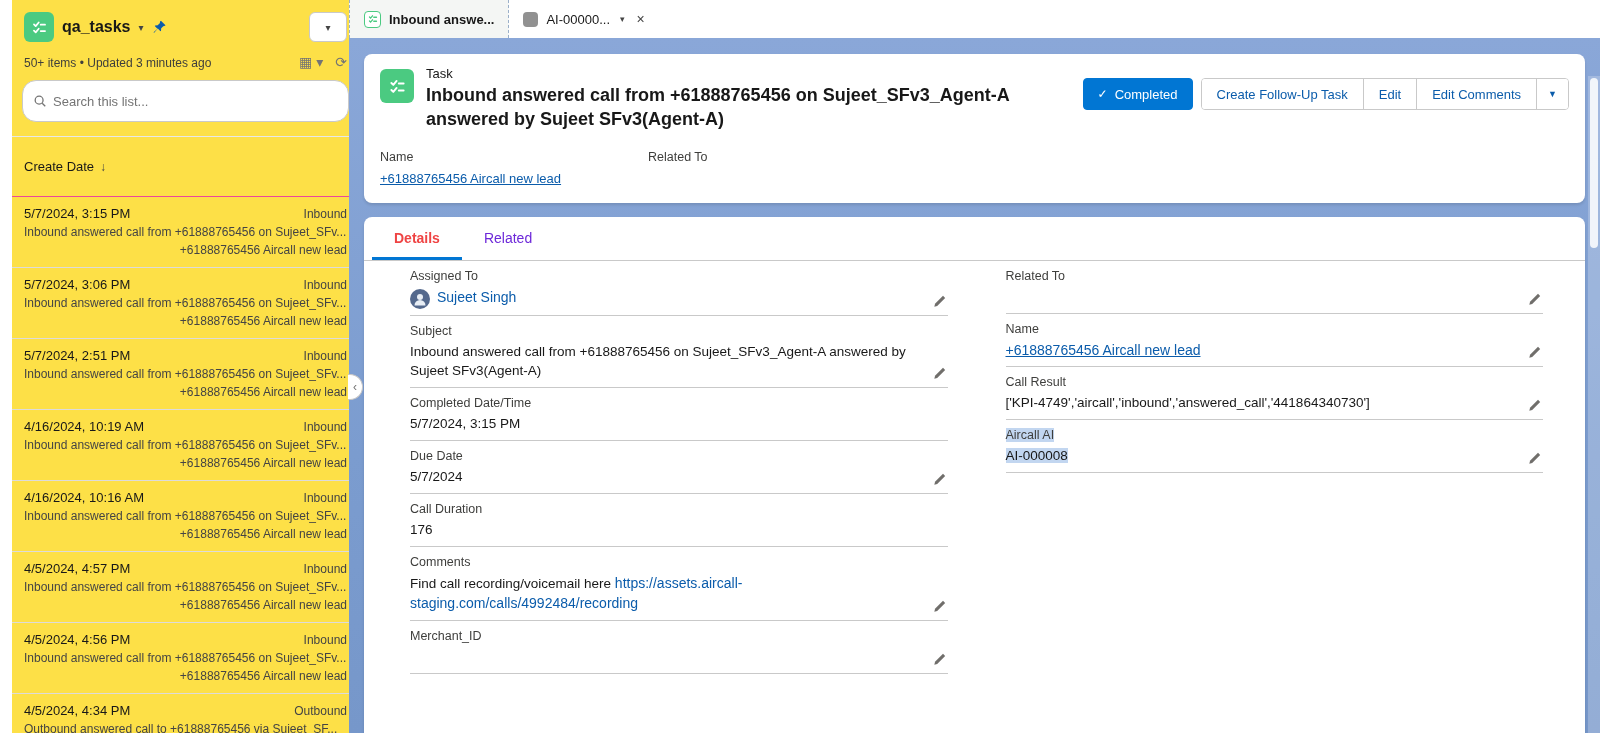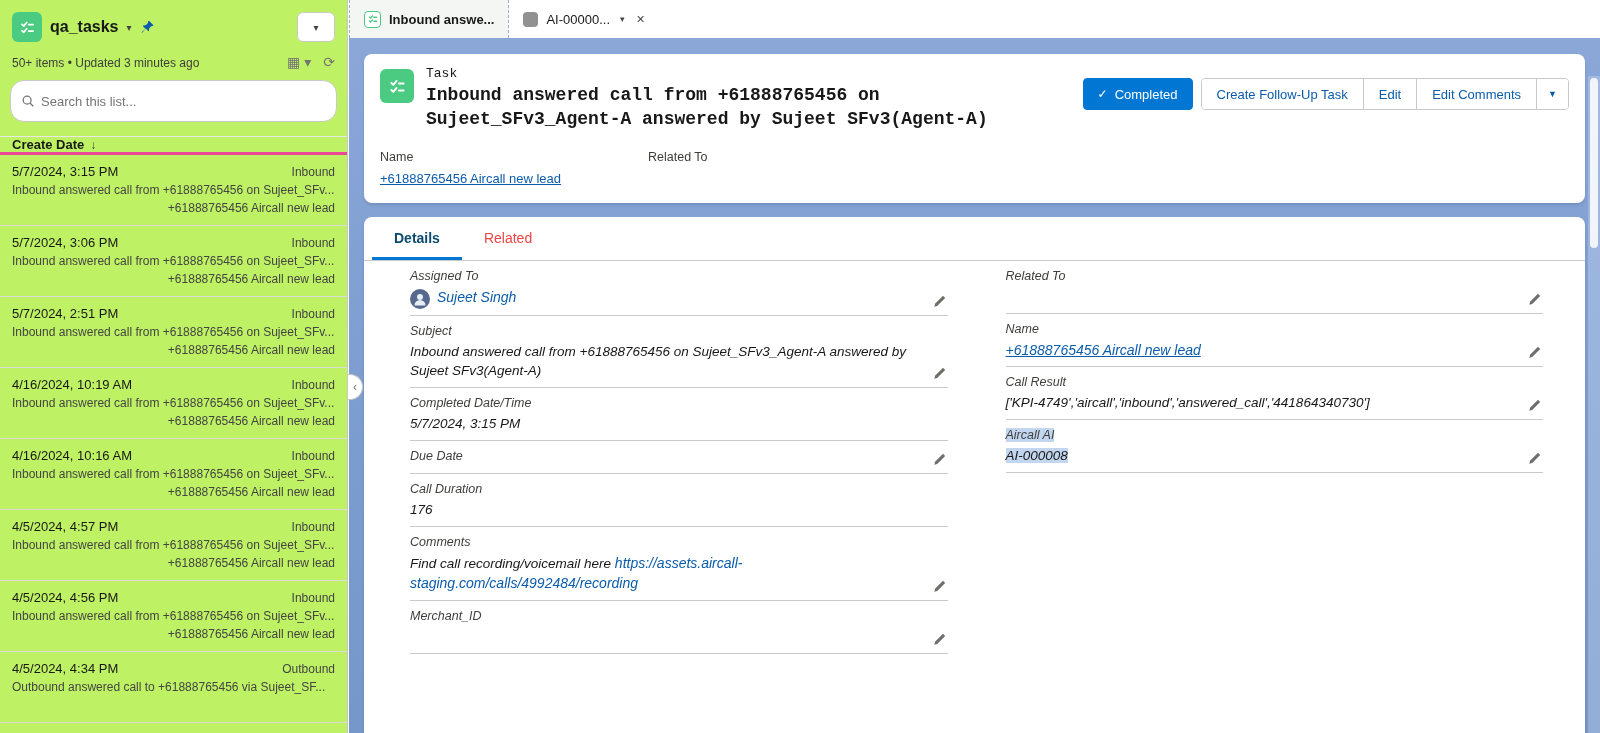--- a/index.html
+++ b/index.html
@@ -1,33 +1,33 @@
 <!DOCTYPE html>
 <html><head>
 <meta charset="utf-8">
 <style>
   * { box-sizing: border-box; margin: 0; padding: 0; }
   html,body { width:1600px; height:733px; overflow:hidden; font-family:"Liberation Sans", sans-serif; background:#fff; }
   body { position:relative; color:#181818; }
   .spacer { flex:1; }
 
   
-  .sidebar { position:absolute; left:0; top:0; width:348px; height:733px; background:#bef264; border-right:1px solid #c9c7c5; display:flex; flex-direction:column; }
+  .sidebar { position:absolute; left:12px; top:0; width:348px; height:733px; background:#fde047; border-right:1px solid #c9c7c5; display:flex; flex-direction:column; }
   .sb-head { display:flex; align-items:center; gap:8px; padding:12px 12px 4px; }
   .obj-icon { width:30px; height:30px; border-radius:6px; background:#4bca81; display:flex; align-items:center; justify-content:center; flex:none; }
   .sb-title { font-size:16px; font-weight:bold; color:#181818; }
   .sb-caret { font-size:10px; color:#444; cursor:pointer; }
   .pin { display:flex; align-items:center; cursor:pointer; }
   .sb-menu-btn { width:38px; height:30px; border:1px solid #c9c9c9; border-radius:6px; background:#fff; color:#444; font-size:10px; cursor:pointer; }
   .sb-meta { display:flex; align-items:flex-end; gap:12px; padding:8px 12px 6px; font-size:12px; color:#3e3e3c; }
   .sb-meta .ico { color:#747474; font-size:14px; cursor:pointer; }
   .sb-search { margin:4px 10px 14px; border:1px solid #c9c9c9; border-radius:14px; height:42px; display:flex; align-items:center; gap:6px; padding:0 10px; background:#fff; }
   .sb-search input { border:none; outline:none; flex:1; font-size:13px; color:#181818; background:transparent; }
   .sb-search input::placeholder { color:#747474; }
-  .sb-sort { display:flex; align-items:center; gap:6px; padding:0 12px; border-top:1px solid #e8e8e8; border-bottom:3px solid #ec4899; font-weight:bold; font-size:13px; cursor:pointer; }
+  .sb-sort { display:flex; align-items:center; gap:6px; padding:22px 12px; border-top:1px solid #e8e8e8; border-bottom:1px solid #ec4899; font-weight:normal; font-size:13px; cursor:pointer; }
   .sb-sort .arrow { color:#444; font-size:12px; }
   .sb-list { flex:1; overflow:hidden; }
   .li { padding:9px 12px 10px; border-bottom:1px solid #dddbda; cursor:pointer; }
   .li-r1 { display:flex; justify-content:space-between; align-items:baseline; }
   .li-date { font-size:13px; color:#181818; }
   .li-dir { font-size:12px; color:#444; }
   .li-l1 { font-size:12px; color:#444; white-space:nowrap; overflow:hidden; margin-top:4px; }
   .li-l2 { font-size:12px; color:#444; text-align:right; margin-top:4px; min-height:14px; }
 
   
@@ -44,44 +44,44 @@
   .wt-close { font-size:14px; color:#444; padding:0 2px; }
 
   .content { flex:1; background:linear-gradient(180deg,#8aa7d8 0%,#7b9ccf 60%,#7697ca 100%); padding:16px 15px 0; position:relative; overflow:hidden; }
 
   .card { background:#fff; border-radius:8px; box-shadow:0 2px 3px rgba(0,0,0,.12); }
 
   
   .hl-card { padding:12px 16px 16px; margin-bottom:14px; }
   .hl-top { display:flex; gap:12px; }
   .task-icon { width:34px; height:34px; border-radius:6px; background:#4bca81; display:flex; align-items:center; justify-content:center; flex:none; margin-top:3px; }
-  .hl-titles { flex:1; min-width:0; padding-right:22px;font-family:Liberation Mono, monospace; }
+  .hl-titles { flex:1; min-width:0; padding-right:22px; }
   .entity { font-size:13px; color:#181818; margin-bottom:3px; }
   .hl-title { font-size:18px; font-weight:bold; line-height:1.32; color:#181818; max-width:665px; }
   .hl-actions { display:flex; gap:8px; align-items:flex-start; margin-top:12px; flex:none; }
   .btn-primary { background:#0176d3; color:#fff; border:1px solid #0176d3; border-radius:4px; height:32px; padding:0 14px; font-size:13px; display:flex; align-items:center; gap:7px; cursor:pointer; }
   .btn-primary .chk { font-size:12px; }
   .btn-group { display:flex; border:1px solid #c9c9c9; border-radius:4px; overflow:hidden; height:32px; background:#fff; }
   .btn-group button { background:#fff; border:none; border-right:1px solid #c9c9c9; color:#0b5cab; font-size:13px; padding:0 15px; cursor:pointer; height:100%; }
   .btn-group button:last-child { border-right:none; }
   .btn-group .dd { padding:0 11px; font-size:9px; }
   .hl-fields { display:flex; margin-top:18px; }
   .hl-f1 { width:268px; }
   .lbl { font-size:12.5px; color:#3e3e3c; margin-bottom:5px; }
   .link { color:#0b5cab; text-decoration:none; font-size:13px; cursor:pointer; }
   .link.u { text-decoration:underline; }
 
   
   .dt-card { padding-bottom:14px; min-height:540px; }
   .dtabs { display:flex; border-bottom:1px solid #c9c9c9; padding:0 8px; }
-  .dtab { padding:13px 22px 11px; font-size:14px; color:#ef4444; cursor:pointer; border-bottom:3px solid transparent; }
-  .dtab.active { font-weight:bold; color:#0c4a6e; border-bottom-color:#0176d3; }
+  .dtab { padding:13px 22px 11px; font-size:14px; color:#6d28d9; cursor:pointer; border-bottom:3px solid transparent; }
+  .dtab.active { font-weight:bold; color:#ef4444; border-bottom-color:#0176d3; }
   .sec-head { display:flex; align-items:center; gap:9px; padding:20px 16px 14px; font-size:15.5px; font-weight:bold; color:#181818; cursor:pointer; }
   .cols { display:flex; gap:58px; padding:0 42px 10px 46px; }
-  .col { flex:1; min-width:0;font-style:italic; }
+  .col { flex:1; min-width:0; }
   .field { position:relative; border-bottom:1px solid #c9c9c9; padding:8px 0 6px; }
   .f-lbl { font-size:12.5px; color:#3e3e3c; margin-bottom:4px; }
   .f-val { font-size:13.5px; color:#181818; padding-right:32px; min-height:20px; line-height:1.45; overflow-wrap:anywhere; }
   .f-val .link { font-size:14px; }
   .pencil { position:absolute; right:2px; bottom:7px; background:none; border:none; cursor:pointer; line-height:0; }
   .avatar { width:20px; height:20px; border-radius:50%; background:#54698d; display:inline-flex; align-items:center; justify-content:center; vertical-align:-5px; margin-right:7px; overflow:hidden; flex:none; }
   .hl-sel { background:#c2d6f0;text-align:center; }
 
   
   .scrollbar { position:absolute; right:0; top:38px; bottom:0; width:12px; background:rgba(255,255,255,.22); }
@@ -298,20 +298,21 @@
                 </svg></button>
           </div>
 
           <div class="field">
             <div class="f-lbl">Completed Date/Time</div>
             <div class="f-val">5/7/2024, 3:15 PM</div>
           </div>
 
           <div class="field">
             <div class="f-lbl">Due Date</div>
+            <div class="f-val">5/7/2024</div>
             <button class="pencil"><svg width="13" height="13" viewBox="0 0 14 14">
                   <path fill="#706e6b" d="M10.8.9l2.3 2.3-8.6 8.6-3.1.8.8-3.1L10.8.9z"></path>
                 </svg></button>
           </div>
 
           <div class="field">
             <div class="f-lbl">Call Duration</div>
             <div class="f-val">176</div>
           </div>
 

